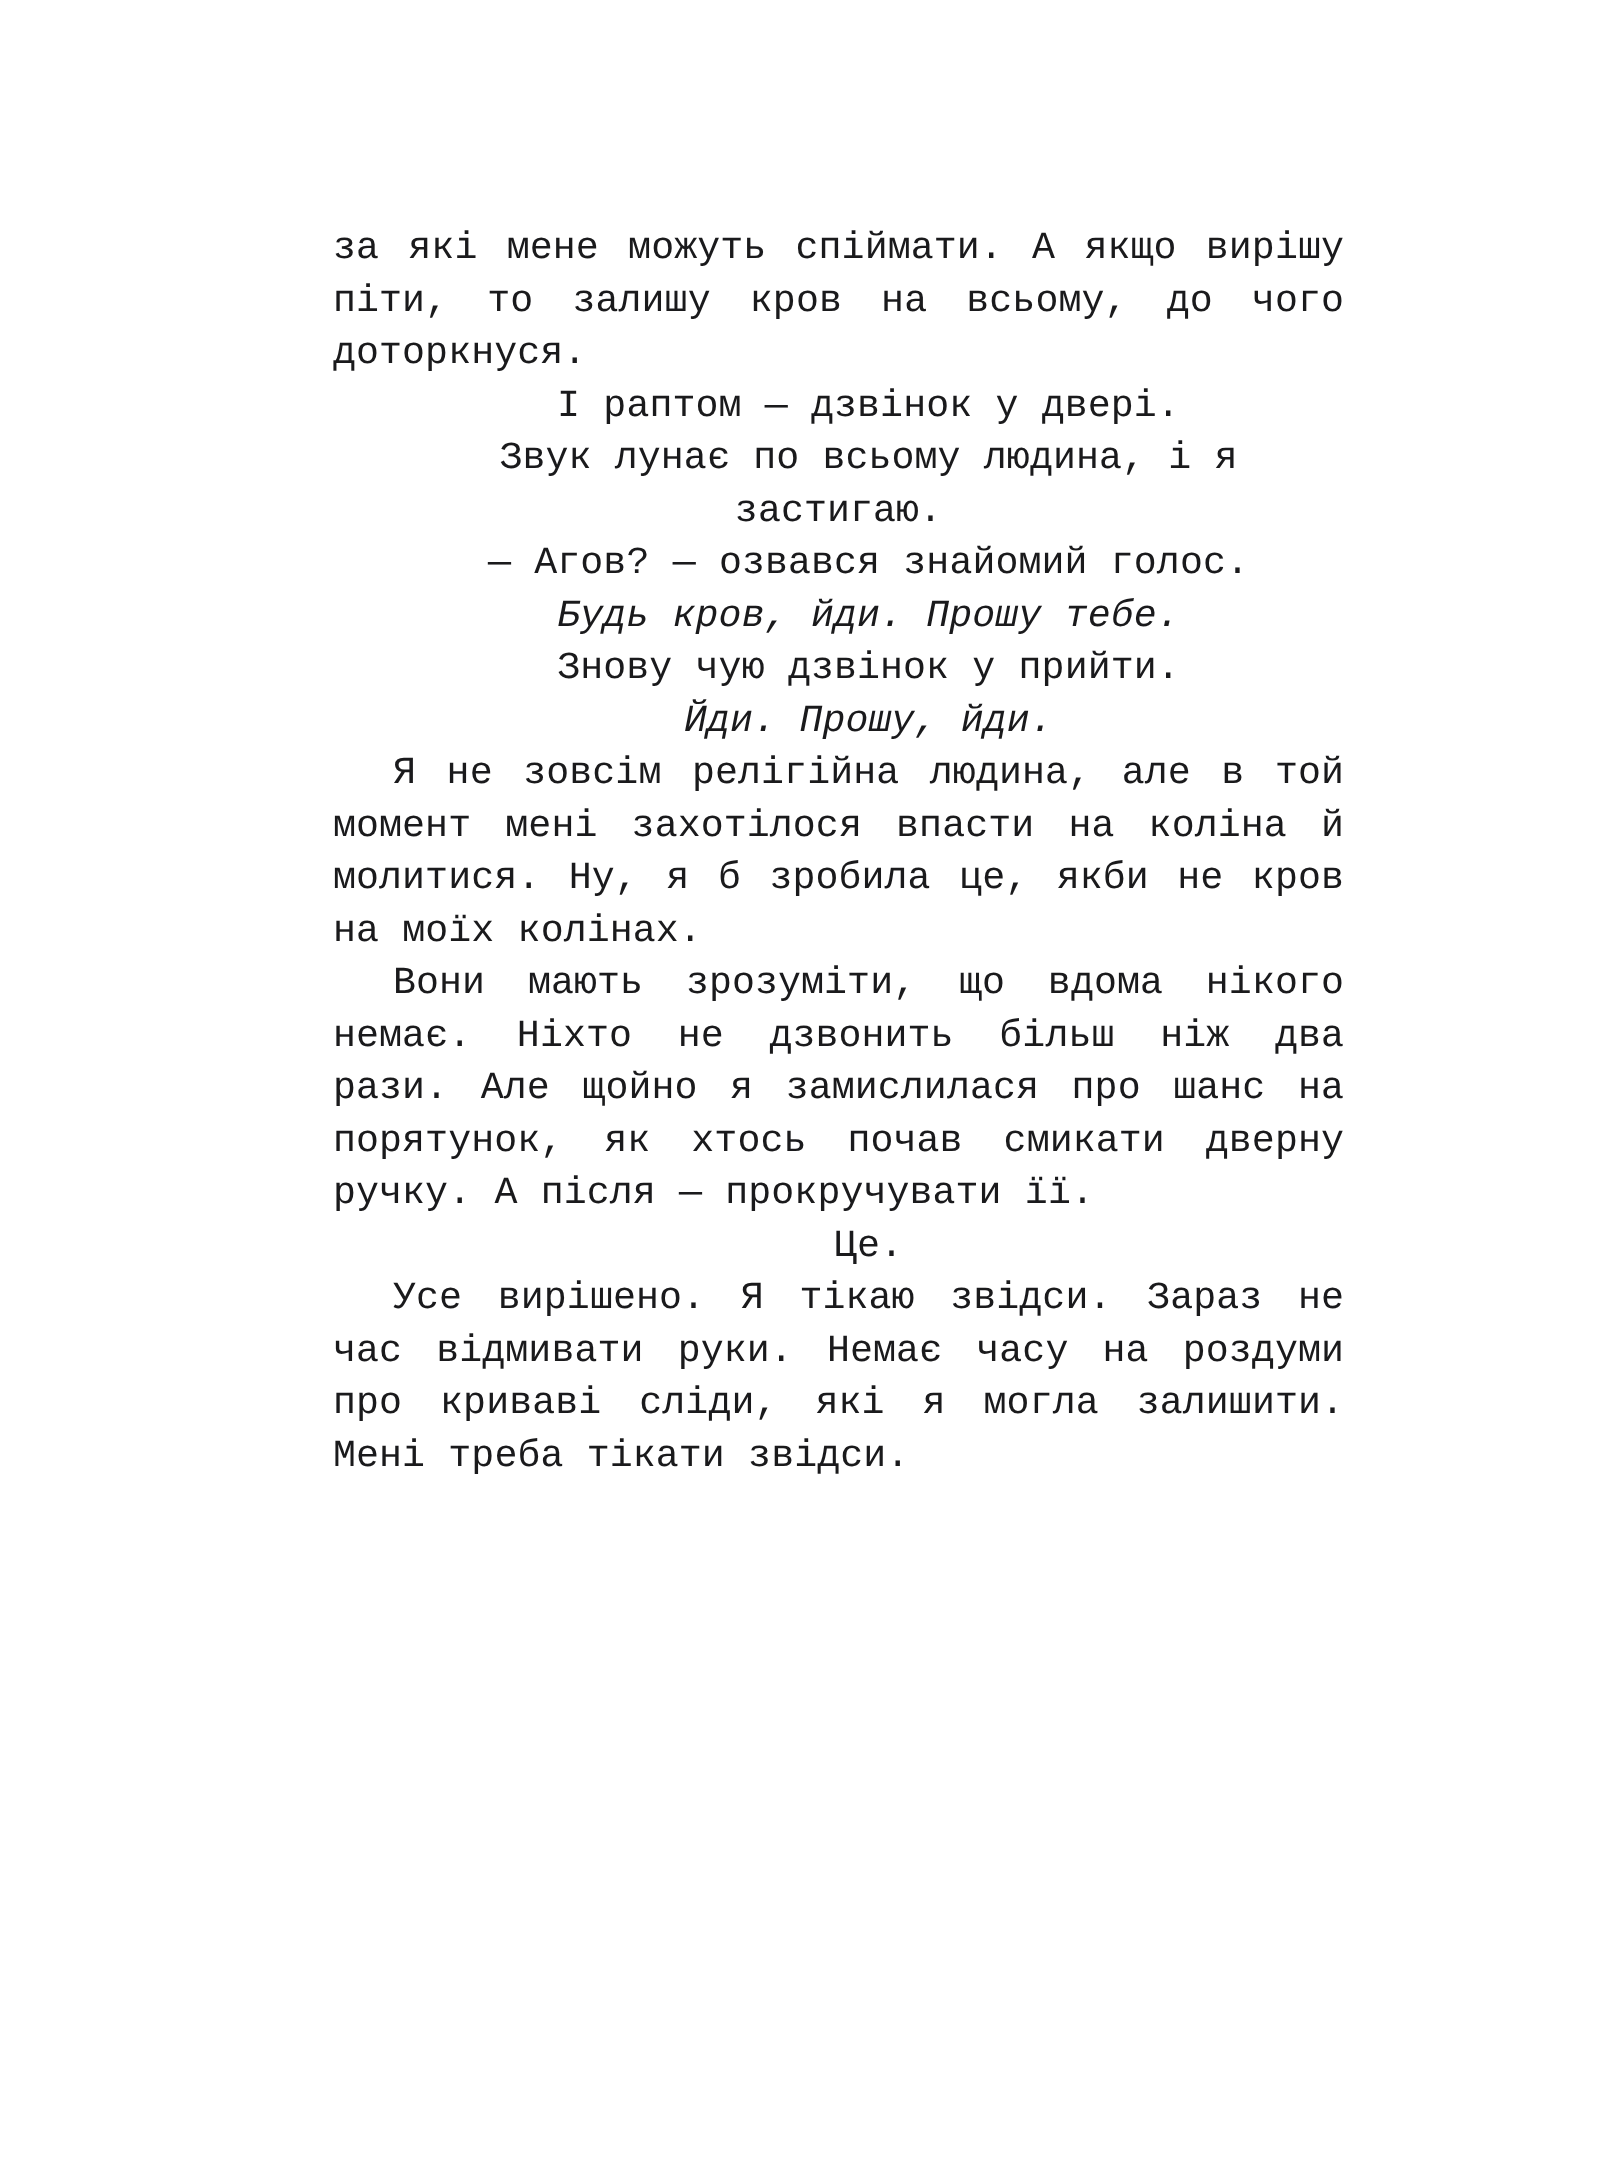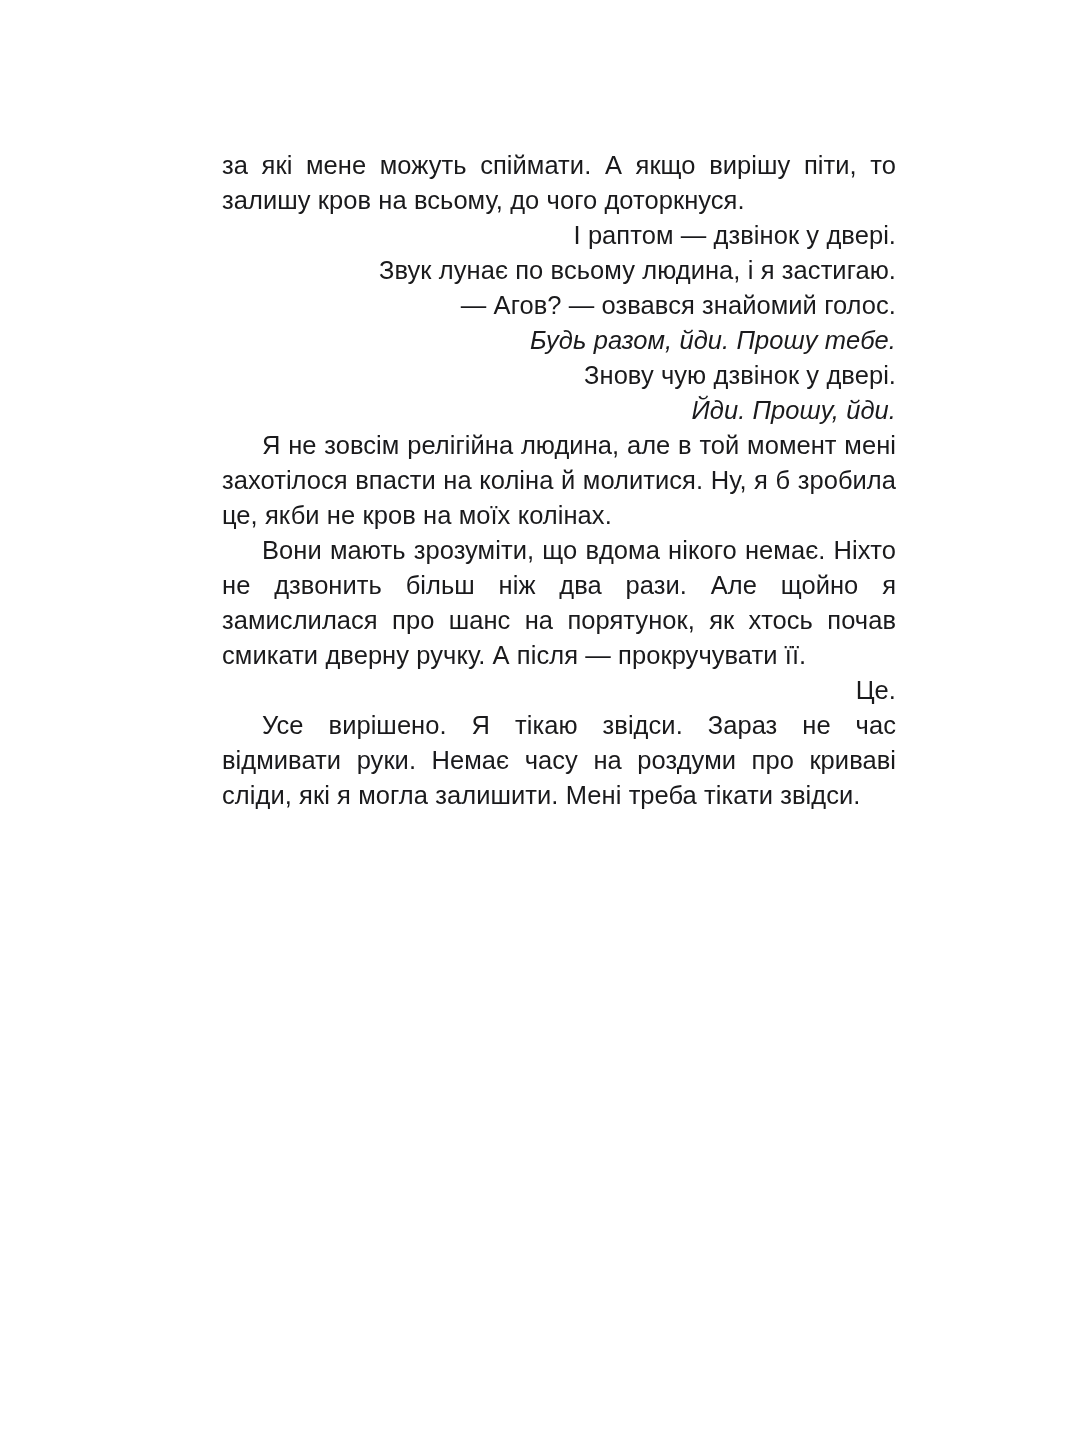--- a/index.html
+++ b/index.html
@@ -20,21 +20,21 @@
 
   .text-block {
     position: absolute;
     left: 222px;
     top: 148px;
     width: 674px;
   }
 
   .para {
     margin: 0;
-    font-family: Liberation Sans, sans-serif;
+    font-family: Liberation Mono, monospace;
     font-size: 25.5px;
     line-height: 35px;
     color: #1a1a1c;
     text-align: justify;
     text-justify: inter-word;
     -webkit-hyphens: none;
     hyphens: none;
     word-spacing: 0.005em;
     letter-spacing: 0.002em;
   }
@@ -49,21 +49,21 @@
     text-indent: 40px;
   }
 
   
   .para.italic {
     font-style: italic;
   }
 
   
   .para.short {
-    text-align: right;
+    text-align: center;
   }
 
   
   .para::after {
     content: "";
     display: inline-block;
     width: 100%;
   }
   .para.short::after,
   .para.nostretch::after {
@@ -77,24 +77,24 @@
   <div class="text-block">
 
     <p class="para flush nostretch">за які мене можуть спіймати. А якщо вирішу піти, то залишу кров на всьому, до чого доторкнуся.</p>
 
     <p class="para indent short">І раптом — дзвінок у двері.</p>
 
     <p class="para indent short">Звук лунає по всьому людина, і я застигаю.</p>
 
     <p class="para indent short">— Агов? — озвався знайомий голос.</p>
 
-    <p class="para indent short italic">Будь разом, йди. Прошу тебе.</p>
+    <p class="para indent short italic">Будь кров, йди. Прошу тебе.</p>
 
 
-    <p class="para indent short">Знову чую дзвінок у двері.</p>
+    <p class="para indent short">Знову чую дзвінок у прийти.</p>
 
     <p class="para indent short italic">Йди. Прошу, йди.</p>
 
     <p class="para indent nostretch">Я не зовсім релігійна людина, але в той момент мені захотілося впасти на коліна й молитися. Ну, я б зробила це, якби не кров на моїх колінах.</p>
 
     <p class="para indent nostretch">Вони мають зрозуміти, що вдома нікого немає. Ніхто не дзвонить більш ніж два рази. Але щойно я замислилася про шанс на порятунок, як хтось почав смикати дверну ручку. А після — прокручувати її.</p>
 
 
     <p class="para indent short">Це.</p>
 

